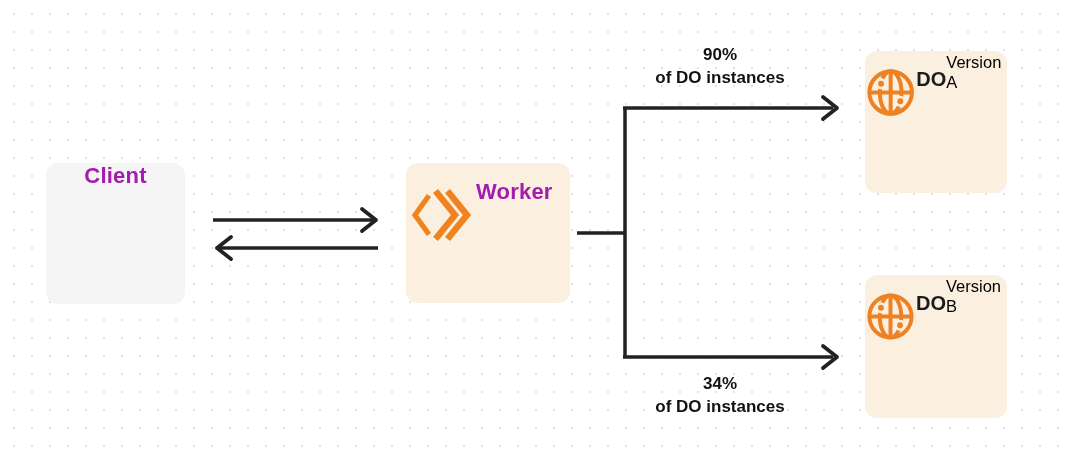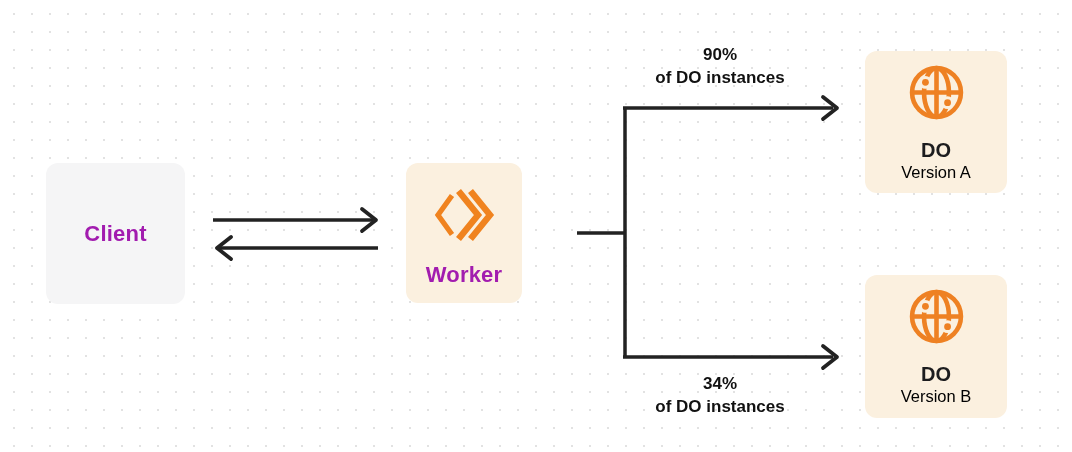--- a/index.html
+++ b/index.html
@@ -36,41 +36,39 @@
     fill: none;
     stroke: #222222;
     stroke-width: 3.8;
     stroke-linecap: round;
     stroke-linejoin: round;
   }
   .box {
     position: absolute;
     border-radius: 12px;
     display: flex;
-    flex-direction: column;
-    align-items: center;
   }
   .box.gray  { background: #f5f5f6; }
   .box.cream { background: #fbf0df; }
 
   .box-client {
     left: 46px; top: 163px;
     width: 139px; height: 141px;
     justify-content: center;
   }
   .node-label {
     font-size: 22px;
     font-weight: 700;
     color: #a21caf;
     letter-spacing: 0.2px;
   }
 
   .box-worker {
     left: 406px; top: 163px;
-    width: 116px; height: 140px;
+    width: 164px; height: 140px;
   }
   .worker-logo { margin-top: 21px; width: 70px; height: 62px; }
   .box-worker .node-label { margin-top: 16px; }
 
   .box-do {
     left: 865px;
     width: 142px;
   }
   .box-do-a { top: 51px;  height: 142px; }
   .box-do-b { top: 275px; height: 143px; }

